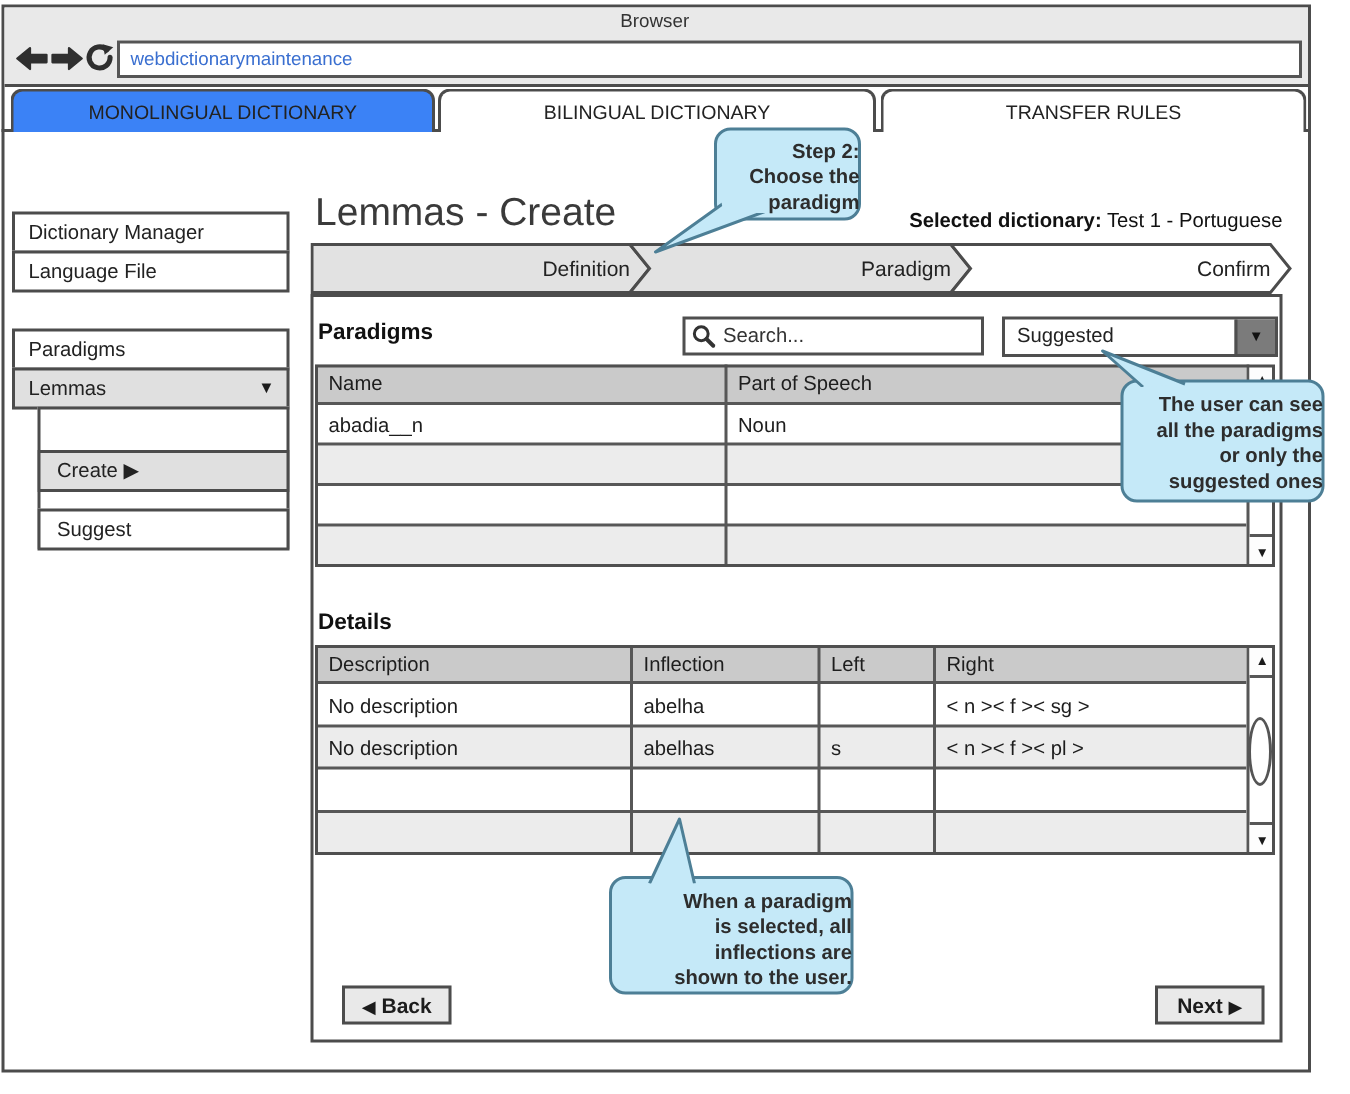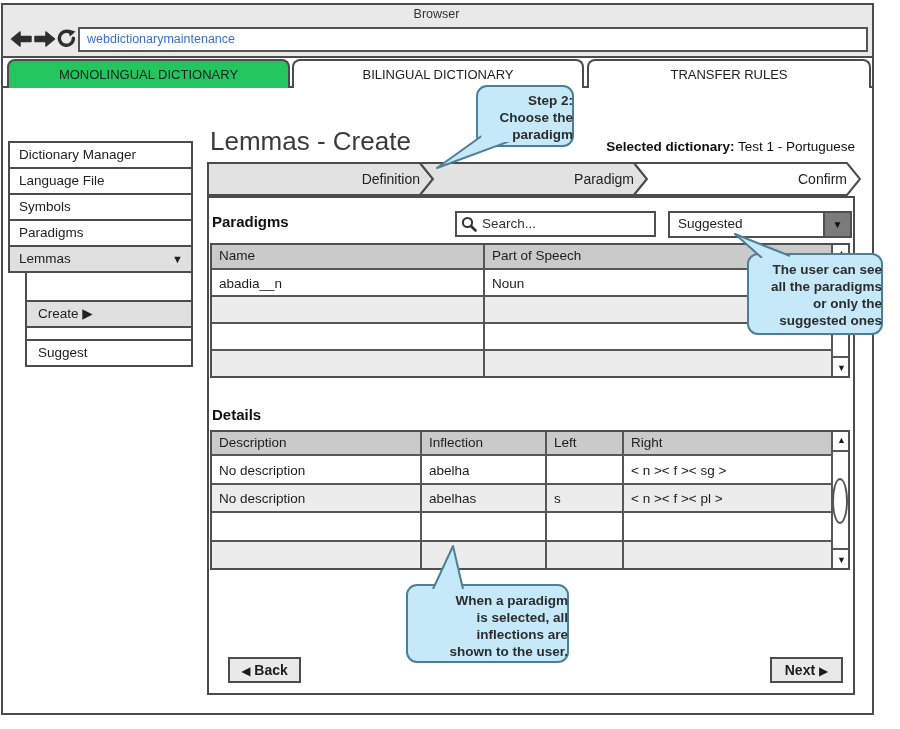--- a/index.html
+++ b/index.html
@@ -8,21 +8,21 @@
   .abs{position:absolute;box-sizing:border-box;}
   
   #window{left:1px;top:3px;width:873px;height:712px;background:#fff;border:2px solid #4c4c4c;}
   #chrome{left:3px;top:5px;width:869px;height:53px;background:#e9e9e9;border-bottom:2px solid #4c4c4c;}
   #browser-title{left:1px;top:7px;width:871px;text-align:center;font-size:12.5px;color:#333;}
   #url-bar{left:78px;top:27px;width:790px;height:25px;background:#fff;border:2px solid #555;
     font-size:12.5px;color:#3a6fd0;line-height:21px;padding-left:7px;}
   
   .tab{top:59px;height:29px;background:#fff;border:2px solid #4c4c4c;border-bottom:none;
     border-radius:8px 8px 0 0;text-align:center;font-size:13px;color:#222;line-height:27px;}
-  .tab.active{background:#22c55e;}
+  .tab.active{background:#3b82f6;}
   #tabline{left:1px;top:86px;width:873px;height:2px;background:#4c4c4c;}
   
   .side-item{left:8px;width:185px;height:28px;background:#fff;border:2px solid #4c4c4c;
     font-size:13.5px;line-height:24px;padding-left:9px;color:#222;}
   .side-item.sel{background:#e0e0e0;}
   .side-item .tri{position:absolute;right:8px;top:0;font-size:11px;color:#1c1c1c;}
   #submenu-box{left:25px;top:271px;width:168px;height:95px;border:2px solid #4c4c4c;background:#fff;}
   .sub-item{left:25px;width:168px;height:28px;background:#fff;border:2px solid #4c4c4c;
     font-size:13.5px;line-height:24px;padding-left:11px;color:#222;}
   .sub-item.sel{background:#e0e0e0;}
@@ -89,21 +89,20 @@
 
   <div class="abs" id="url-bar">webdictionarymaintenance</div>
 
   <div class="abs" id="tabline"></div>
   <div class="abs tab active" style="left:7px;width:283px;">MONOLINGUAL DICTIONARY</div>
   <div class="abs tab" style="left:587px;width:284px;">TRANSFER RULES</div>
   <div class="abs tab" style="left:292px;width:292px;">BILINGUAL DICTIONARY</div>
 
   <div class="abs side-item" style="top:141px;">Dictionary Manager</div>
   <div class="abs side-item" style="top:167px;">Language File</div>
-  <div class="abs side-item" style="top:193px;">Symbols</div>
   <div class="abs side-item" style="top:219px;">Paradigms</div>
   <div class="abs side-item sel" style="top:245px;">
     <span>Lemmas</span>
     <span class="tri">▼</span>
   </div>
   <div class="abs" id="submenu-box"></div>
   <div class="abs sub-item sel" style="top:300px;">
     <span>Create</span>
     <span class="tri">▶</span>
   </div>

